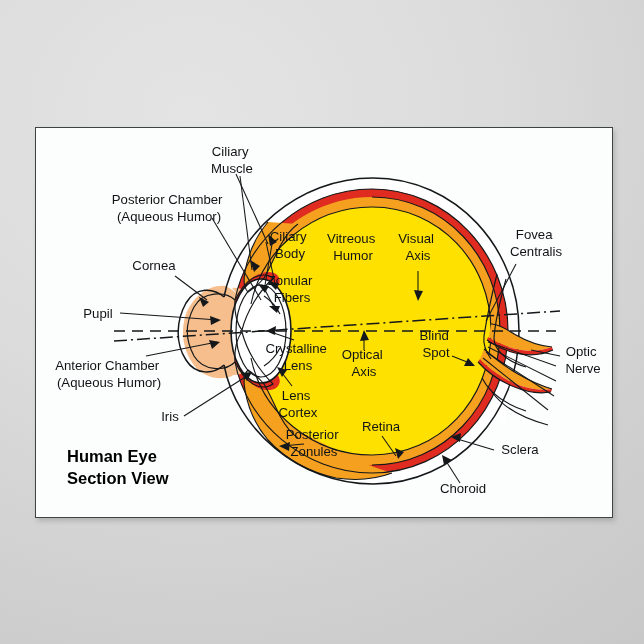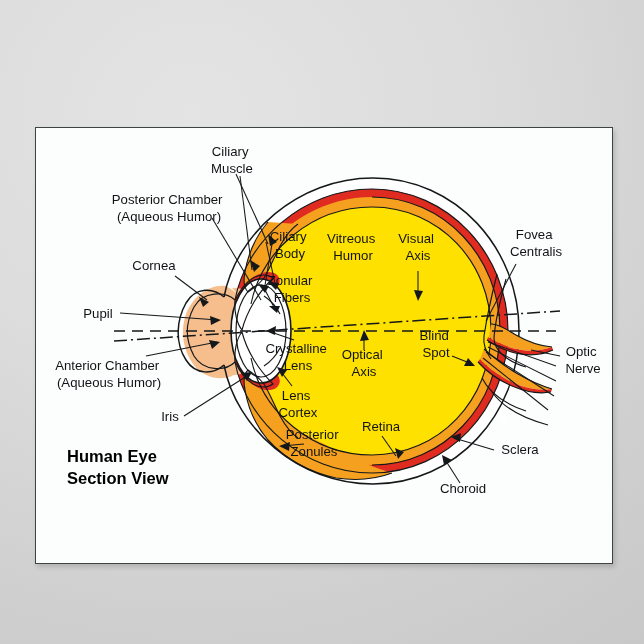--- a/index.html
+++ b/index.html
@@ -18,21 +18,21 @@
     position: absolute;
     inset: 0;
     background:
       radial-gradient(ellipse 120% 110% at 30% 18%, #e4e4e4 0%, #dcdcdc 38%, #cfcfcf 72%, #c6c6c6 100%);
   }
   #poster {
     position: absolute;
     left: 35px;
     top: 127px;
     width: 578px;
-    height: 437px;
+    height: 391px;
     background: #fcfdfd;
     border: 1px solid #3e4446;
     box-shadow: 2px 3px 5px rgba(0,0,0,0.16);
     box-sizing: border-box;
     overflow: hidden;
   }
   #diagram {
     position: absolute;
     left: 0;
     top: 0;

